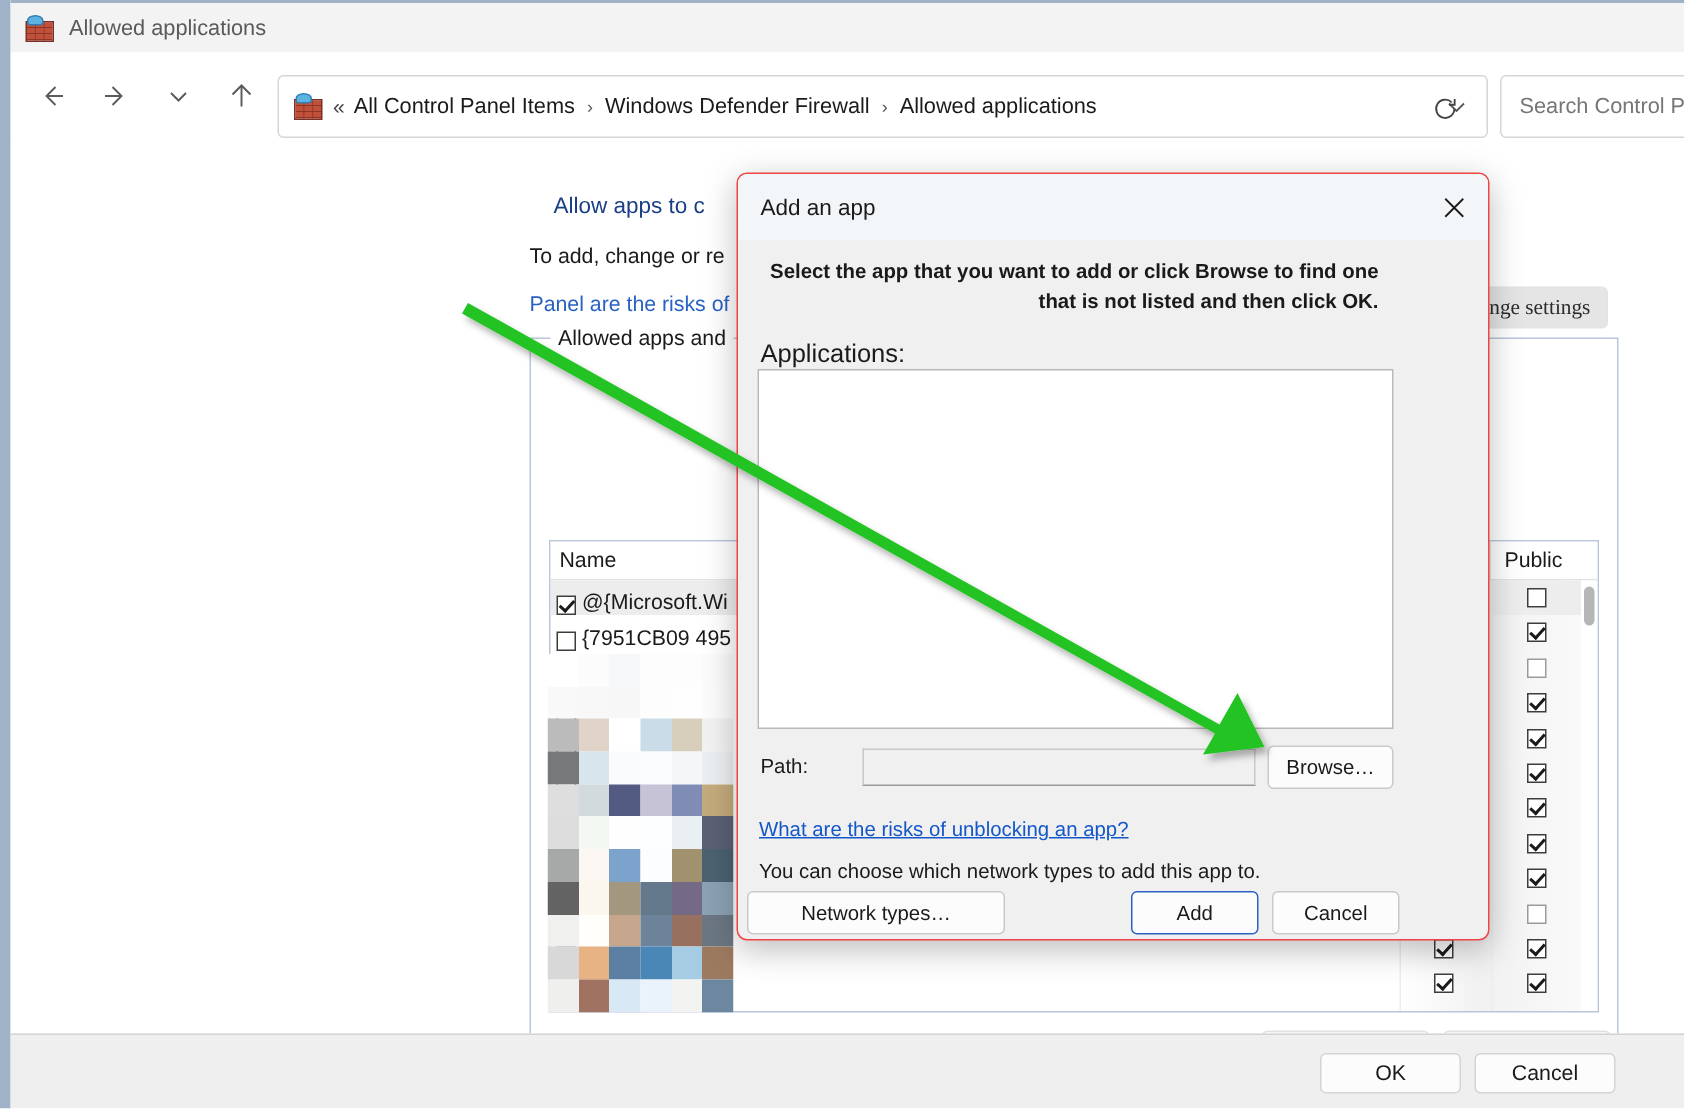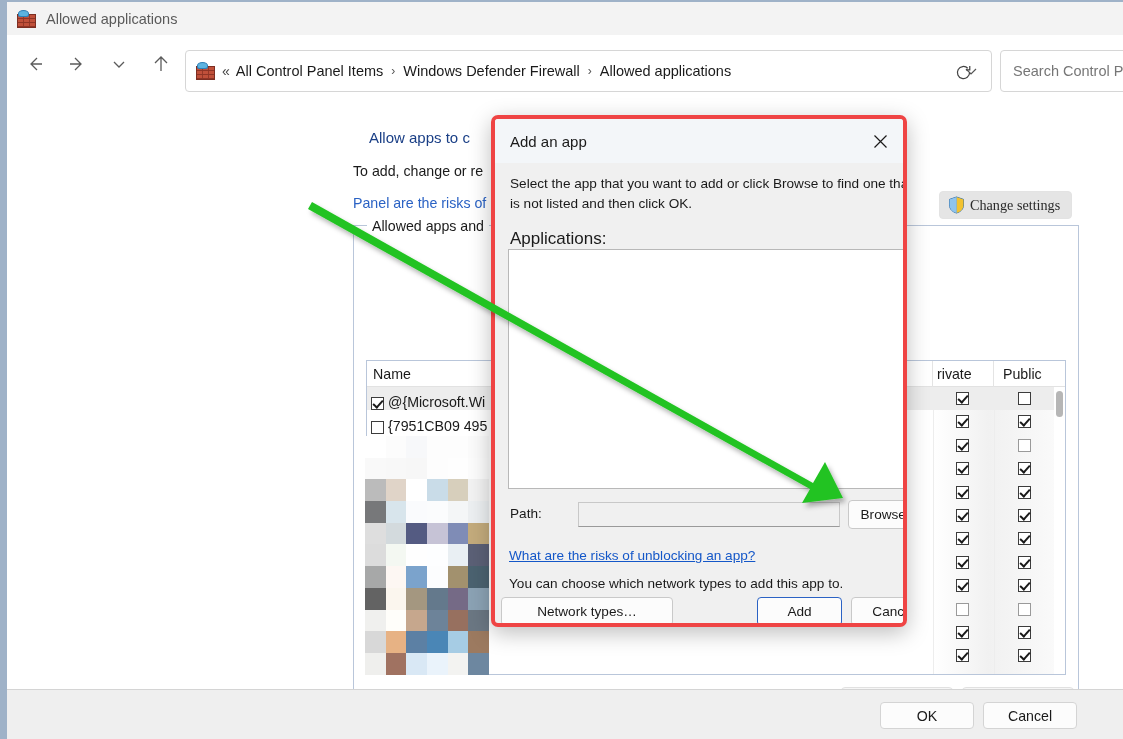--- a/index.html
+++ b/index.html
@@ -411,27 +411,28 @@
     width: 124px; height: 239px;
     overflow: hidden;
   }
   #mosaic .mrow { display: flex; height: 21.7px; }
   #mosaic .mcell { flex: 1 1 0; height: 100%; }
 
   
   #dialog {
     position: absolute;
     left: 484px; top: 115px;
-    width: 416px; height: 512px;
+    width: 502px; height: 512px;
     background: #f0f0f0;
-    border: 4px solid #ef4444;
+    border: 1px solid #ef4444;
     border-radius: 7px;
     box-shadow: 0 6px 22px rgba(0,0,0,.26);
     box-sizing: border-box;
     overflow: hidden;
+    text-align: right;
   }
   #dlg-titlebar {
     position: absolute;
     left: 0; top: 0; right: 0;
     height: 44px;
     background: #f3f6f9;
     display: flex;
     align-items: center;
   }
   #dlg-title {
@@ -448,20 +449,21 @@
     justify-content: center;
     color: #1a1a1a;
   }
   #dlg-instructions {
     position: absolute;
     left: 15px; top: 55px;
     width: 412px;
     font-size: 13.6px;
     color: #1a1a1a;
     line-height: 20px;
+    font-weight: bold;
   }
   #dlg-apps-label {
     position: absolute;
     left: 15px; top: 110px;
     font-size: 17px;
     color: #1a1a1a;
   }
   #dlg-applist {
     position: absolute;
     left: 13px; top: 130px;

